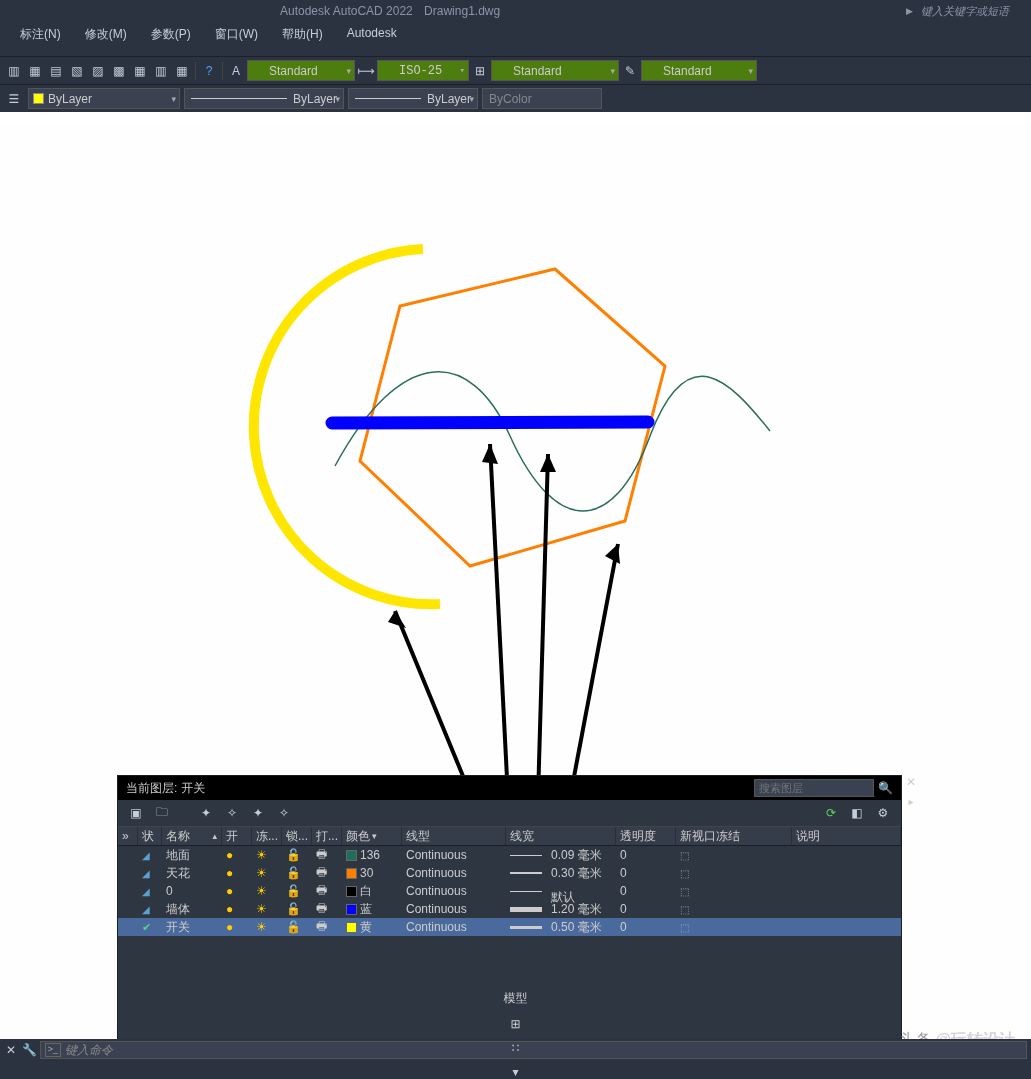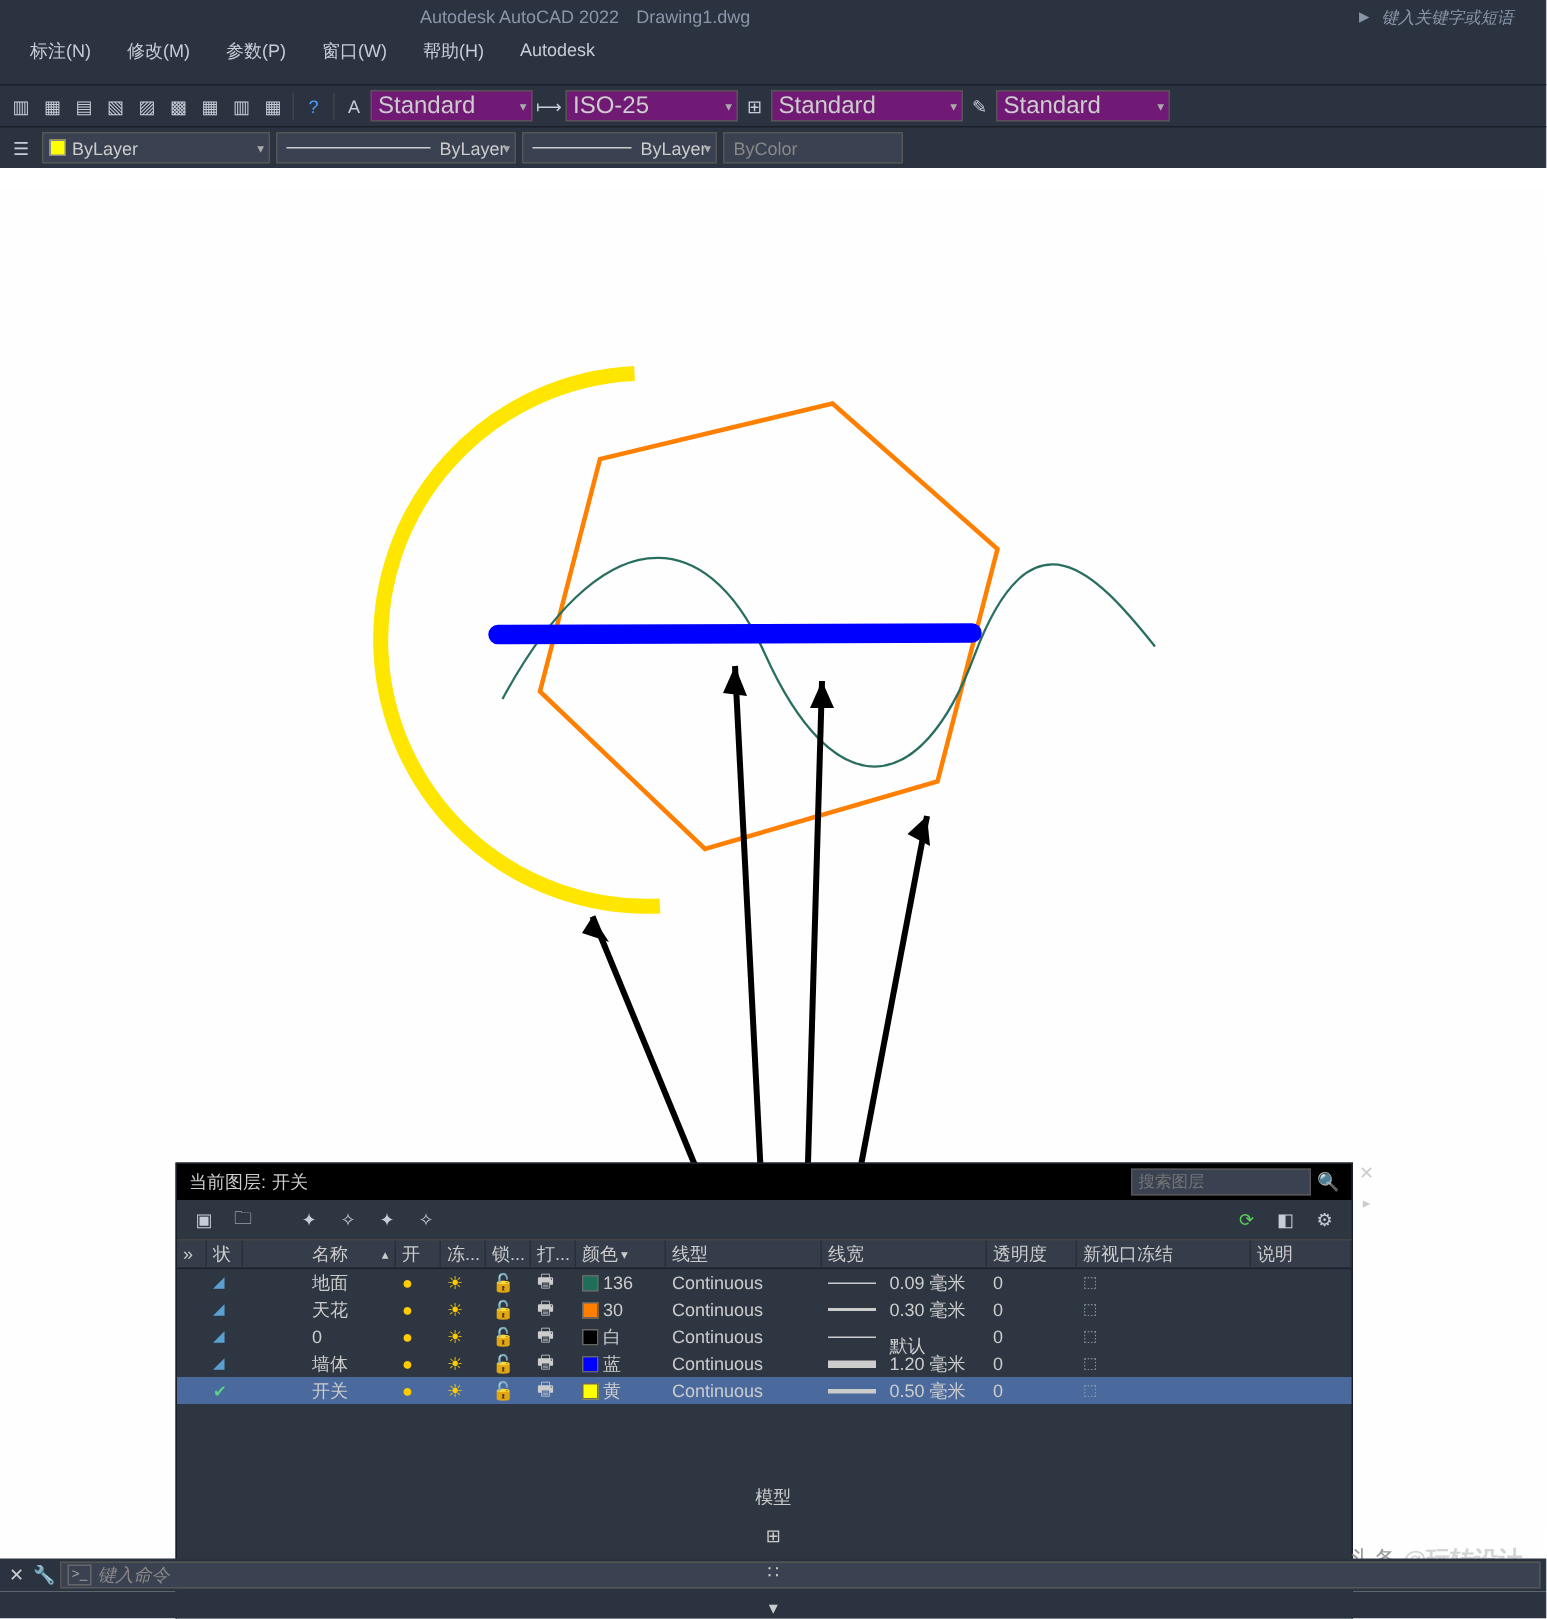--- a/index.html
+++ b/index.html
@@ -9,42 +9,42 @@
 .title-app { color: #8a96a8; margin-left: 270px; }
 .title-file { color: #8a96a8; margin-left: 8px; }
 .title-right { display: flex; align-items: center; gap: 4px; }
 .search-hint { font-style: italic; color: #8a96a8; width: 100px; font-size: 11px; }
 .menubar { background: #2b3341; height: 28px; display: flex; padding: 0 10px; gap: 4px; }
 .menubar span { color: #c5cdd6; padding: 4px 10px; cursor: pointer; }
 .qat-row { background: #2b3341; height: 6px; }
 .toolbar1 { background: #2b3341; height: 28px; display: flex; align-items: center; padding: 0 4px; gap: 1px; border-top: 1px solid #1a1f28; }
 .tb-icon { width: 20px; height: 20px; display: inline-flex; align-items: center; justify-content: center; color:#c5cdd6; }
 .tb-sep { width:1px; height:18px; background:#444; margin:0 2px;}
-.tb-dropdown { height: 21px; background: #701a75; border: 1px solid #555; color: #ccc; display: inline-flex; align-items: center; padding: 0 4px; font-size: 16px; position:relative; }
+.tb-dropdown { height: 21px; background: #4d7c0f; border: 1px solid #555; color: #ccc; display: inline-flex; align-items: center; padding: 0 21px; font-size: 12px; position:relative; }
 .tb-dropdown::after { content:"▾"; position:absolute; right:3px; font-size:9px; color:#aaa;}
 .toolbar2 { background: #2b3341; height: 28px; display: flex; align-items: center; padding: 0 4px; gap: 4px; border-top: 1px solid #1a1f28; }
 .layer-combo { width: 152px; height:21px; background:#3a4252; border:1px solid #555; display:flex; align-items:center; padding:0 4px; gap:4px; position:relative;}
 .layer-combo::after{content:"▾"; position:absolute; right:3px; font-size:9px; color:#aaa;}
 .color-swatch { width:11px; height:11px; border:1px solid #888;}
 .linetype-combo { width:160px; height:21px; background:#3a4252; border:1px solid #555; display:flex; align-items:center; padding:0 6px; position:relative; justify-content:center;}
 .linetype-combo::after{content:"▾"; position:absolute; right:3px; font-size:9px; color:#aaa;}
 .linetype-line { flex:1; height:1px; background:#ccc; margin-right:6px;}
 .bycolor-combo { width:120px; height:21px; background:#3a4252; border:1px solid #555; display:flex; align-items:center; padding:0 6px; color:#888;}
 .drawing-area { background:#fefefe; position:absolute; top:126px; left:0; right:0; bottom:40px; }
 .layer-panel { position:absolute; left:117px; top:649px; width:785px; height:370px; background:#2e3642; border:1px solid #1a1f28; }
 .lp-close { position:absolute; right:-18px; top:-1px; width:16px; height:16px; color:#ccc; text-align:center; cursor:pointer; }
 .lp-opts { position:absolute; right:-18px; top:20px; width:16px; color:#ccc; text-align:center; cursor:pointer; font-size:10px;}
 .lp-header { height:24px; display:flex; align-items:center; padding:0 8px; color:#ccc; background:#000000;}
 .lp-search { margin-left:auto; width:120px; height:18px; background:#3a4252; border:1px solid #555; color:#888; padding:0 4px; font-size:11px;}
 .lp-search-icon { margin-left:4px; color:#888;}
 .lp-toolbar { height:26px; display:flex; align-items:center; padding:0 8px; gap:6px; background:#2e3642;}
 .lp-toolbar .right { margin-left:auto; display:flex; gap:6px;}
 .lp-columns { height:20px; display:flex; background:#353d4a; border-top:1px solid #444; border-bottom:1px solid #1a1f28; color:#ccc; font-size:12px;}
 .lp-columns > div { padding:2px 4px; border-right:1px solid #2a2f38; display:flex; align-items:center;}
-.col-expand{width:20px;} .col-status{width:24px;} .col-name{width:60px;margin-left:42px;} .col-on{width:30px;} .col-freeze{width:30px;} .col-lock{width:30px;} .col-plot{width:30px;} .col-color{width:60px;} .col-ltype{width:104px;} .col-lweight{width:110px;} .col-trans{width:60px;} .col-vpfreeze{width:116px;} .col-desc{flex:1;}
+.col-expand{width:20px;} .col-status{width:24px;} .col-name{width:60px;} .col-on{width:30px;} .col-freeze{width:30px;} .col-lock{width:30px;} .col-plot{width:30px;} .col-color{width:60px;} .col-ltype{width:104px;} .col-lweight{width:110px;} .col-trans{width:60px;} .col-vpfreeze{width:116px;} .col-desc{flex:1;}
 .lp-row { height:18px; display:flex; align-items:center; color:#ccc; font-size:12px;}
 .lp-row.selected { background:#4a6a9e;}
 .lp-row > div { padding:0 4px; display:flex; align-items:center; gap:3px;}
 .lw-sample { display:inline-block; width:32px; background:#ccc;}
 .bulb{color:#ffcc00;} .sun{color:#ffcc00;} .lock{color:#d4a04a;} .printer{color:#ccc;}
 .lcolor-sw{width:11px;height:11px;border:1px solid #666;display:inline-block;}
 .status-icon{color:#5aa0d0;font-size:10px;}
 .check-icon{color:#5ad088;font-size:11px;}
 .vpf-icon{color:#9aa4b2;font-size:10px;}
 .commandline { position:absolute; left:0; right:0; bottom:18px; height:22px; background:#2b3341; display:flex; align-items:center; padding:0 4px; gap:4px;}
@@ -93,21 +93,21 @@
   <span class="tb-icon">▩</span>
   <span class="tb-icon">▦</span>
   <span class="tb-icon">▥</span>
   <span class="tb-icon">▦</span>
   <span class="tb-sep"></span>
   <span class="tb-icon" style="color:#4aa0ff;">?</span>
   <span class="tb-sep"></span>
   <span class="tb-icon">A</span>
   <span class="tb-dropdown" style="width:108px;">Standard</span>
   <span class="tb-icon">⟼</span>
-  <span class="tb-dropdown" style="width:115px;">ISO-25</span>
+  <span class="tb-dropdown" style="width:92px;font-family:Liberation Mono, monospace;">ISO-25</span>
   <span class="tb-icon">⊞</span>
   <span class="tb-dropdown" style="width:128px;">Standard</span>
   <span class="tb-icon">✎</span>
   <span class="tb-dropdown" style="width:116px;">Standard</span>
 </div>
 
 <div class="toolbar2">
   <span class="tb-icon">☰</span>
   <div class="layer-combo">
     <span class="color-swatch" style="background:#ffff00;"></span>

